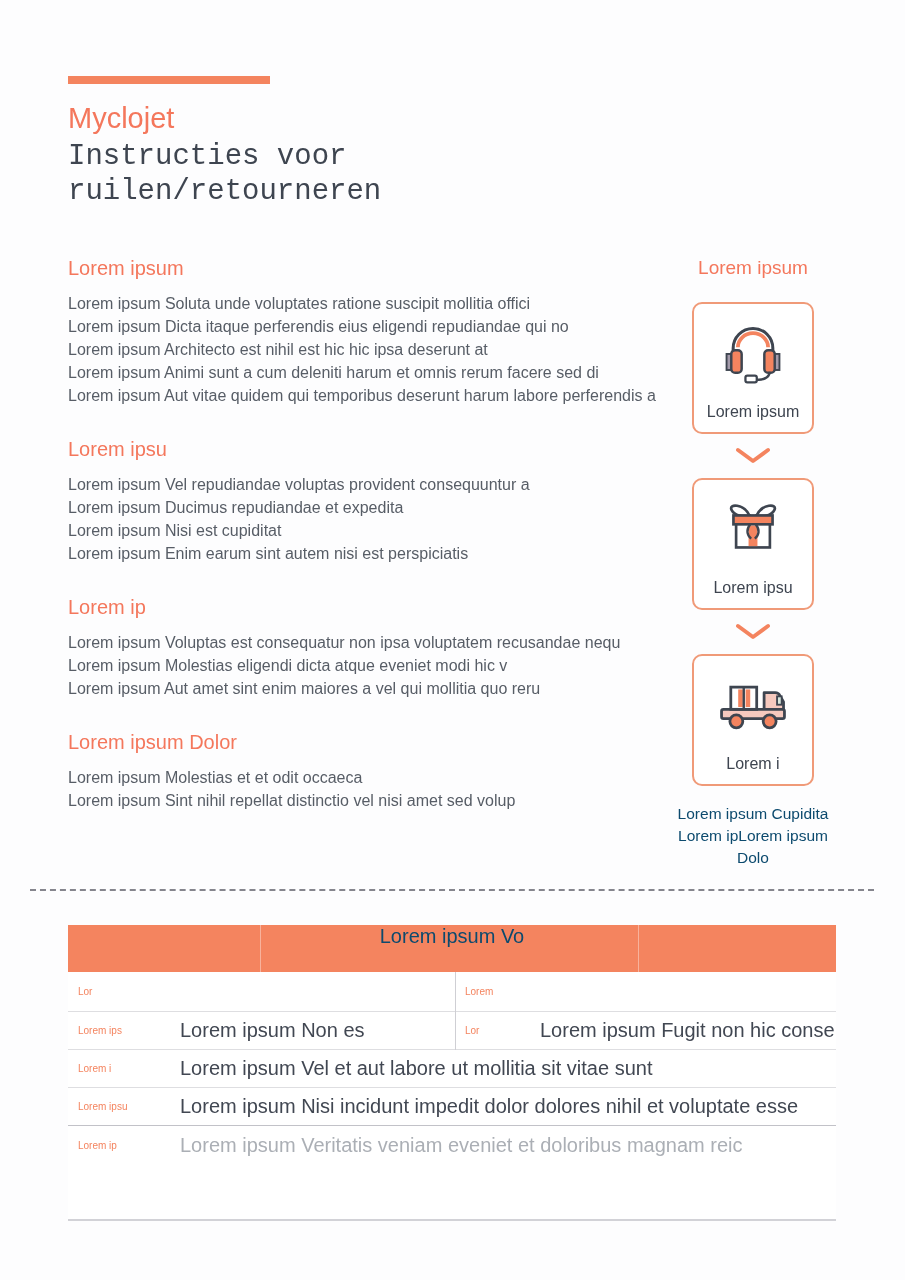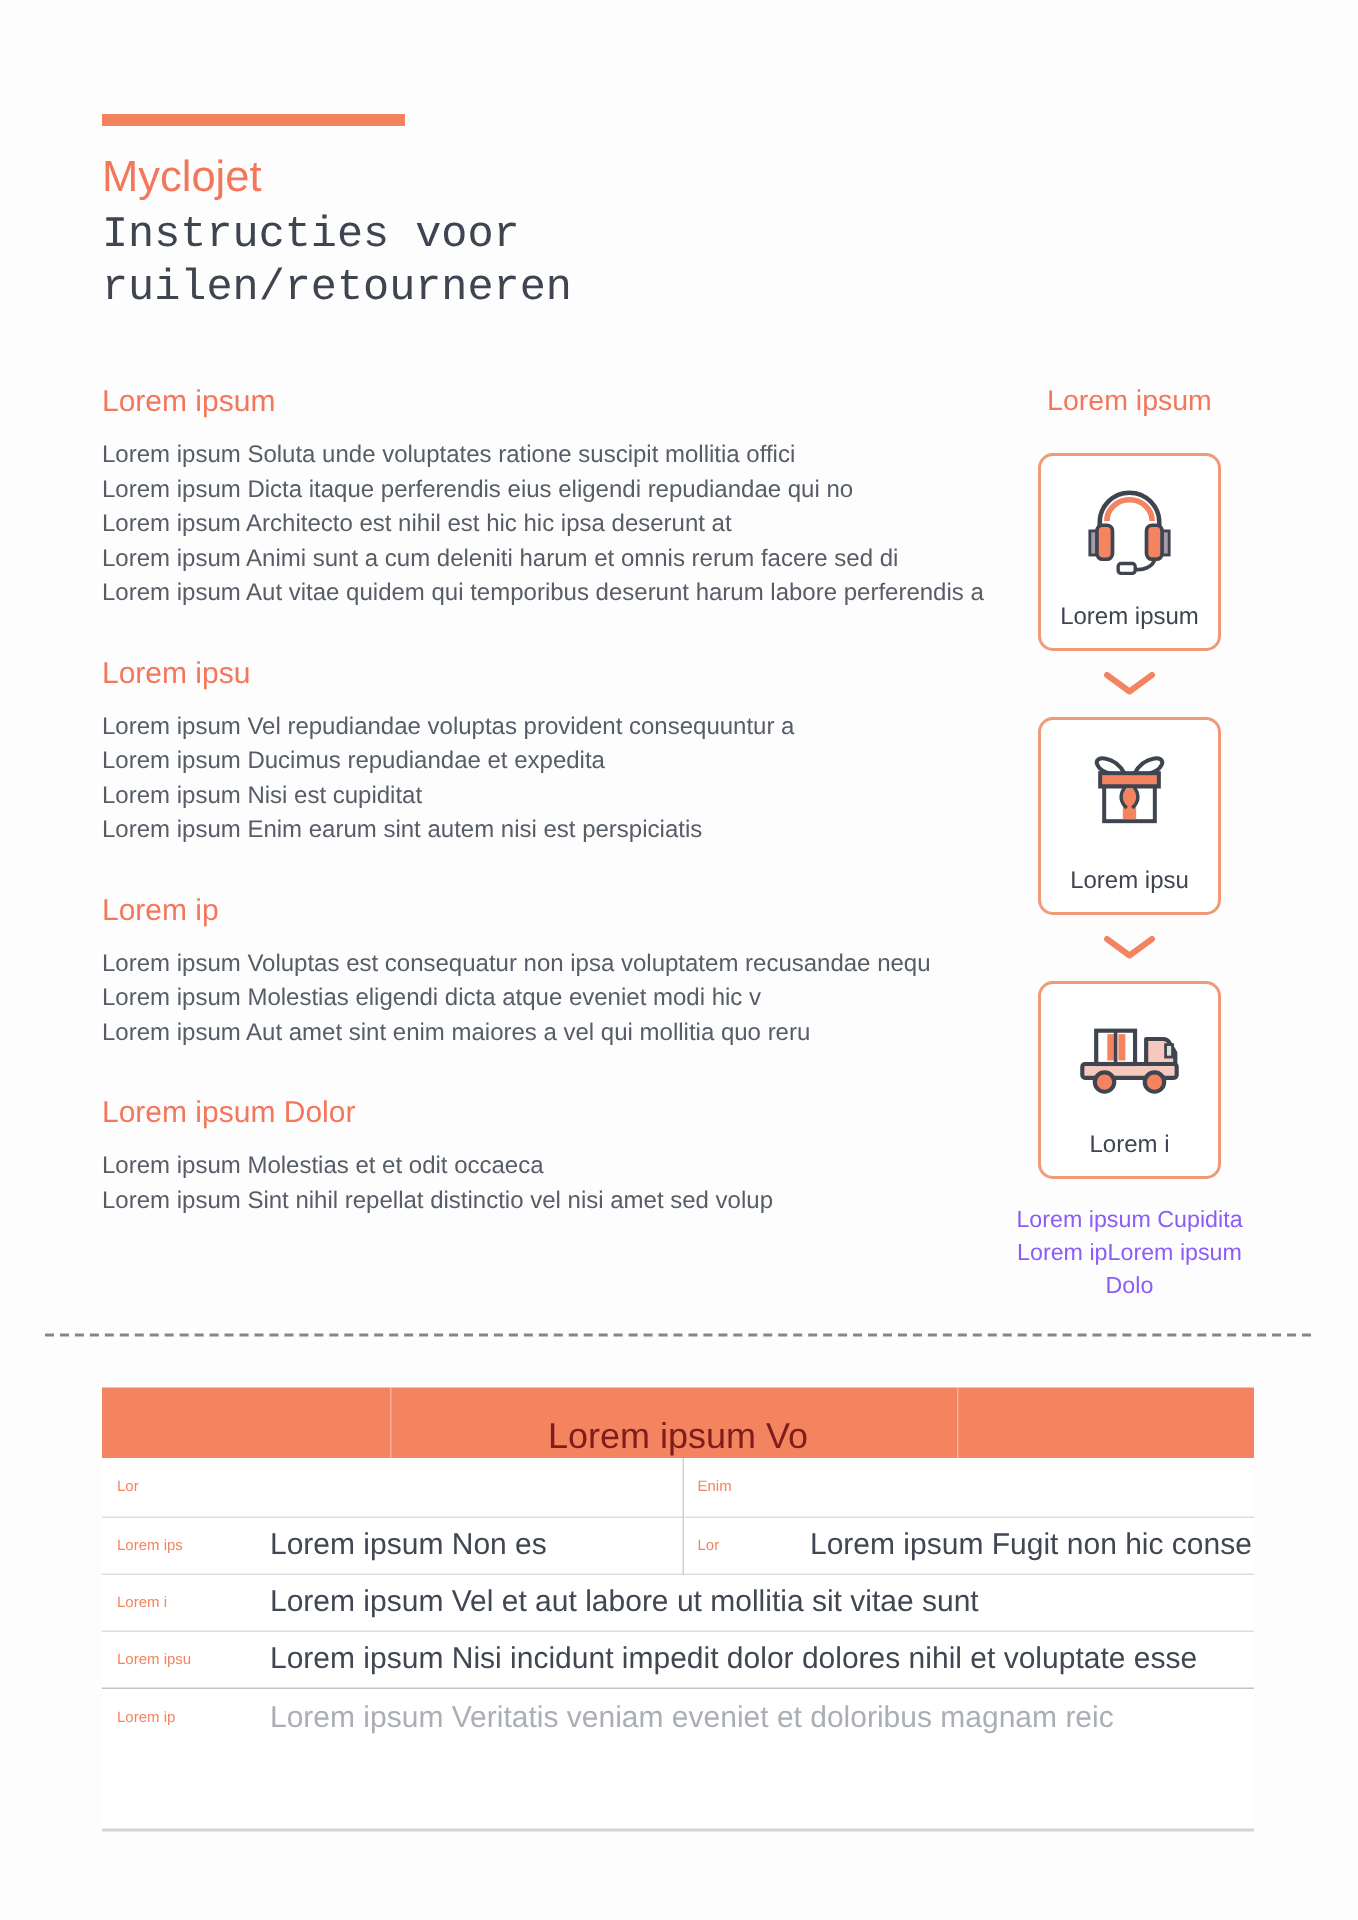--- a/index.html
+++ b/index.html
@@ -24,29 +24,29 @@
   .col-right { position:absolute; left:664px; top:257px; width:178px; text-align:center; }
   .steps-heading { font-size:19px; font-weight:400; color:#F4775C; margin-bottom:23px; }
   .step-card {
     width:122px; height:132px; margin:0 auto; background:#fff;
     border:2px solid #F09A78; border-radius:10px;
     display:flex; flex-direction:column; align-items:center; justify-content:space-between;
     padding:15px 0 11px 0;
   }
   .step-card .card-label { font-size:16px; color:#3E4550; }
   .chevron-wrap { height:18px; margin:13px 0; }
-  .steps-caption { margin-top:17px; font-size:15.5px; line-height:22px; color:#8b5cf6; }
+  .steps-caption { margin-top:17px; font-size:15.5px; line-height:22px; color:#0c4a6e; }
   
   .dashed-divider { position:absolute; left:30px; right:31px; top:889px; border-top:2px dashed #85858D; }
   
   .tbl { position:absolute; left:68px; top:925px; width:768px; height:296px; border-bottom:2px solid #D2D2D7; background:#fff; }
   .tbl-head {
     position:relative; height:47px; background:#F4845F;
-    display:flex; align-items:flex-end; justify-content:center;
-    color:#7f1d1d; font-size:24px;
+    display:flex; align-items:flex-start; justify-content:center;
+    color:#0c4a6e; font-size:20px;
   }
   .tbl-head .seam { position:absolute; top:0; bottom:0; width:1px; background:rgba(255,255,255,0.38); }
   .seam.s1 { left:192px; }
   .seam.s2 { left:570px; }
   .tbl-body { position:relative; }
   .vdiv { position:absolute; left:387px; top:0; height:78px; width:1px; background:#CFCFD4; }
   .row { display:flex; align-items:center; height:38px; border-bottom:1px solid #DEDEE1; }
   .row.r1 { height:40px; }
   .row.darker { border-bottom-color:#C2C2C8; }
   .cell-l { width:387px; flex:none; display:flex; align-items:center; padding-left:10px; }
@@ -178,21 +178,21 @@
     <span>Lorem ipsum Vo</span>
   </div>
   <div class="tbl-body">
     <div class="vdiv"></div>
 
     <div class="row r1">
       <div class="cell-l">
         <span class="lbl">Lor</span>
       </div>
       <div class="cell-r">
-        <span class="lbl">Enim</span>
+        <span class="lbl">Lorem</span>
       </div>
     </div>
 
     <div class="row">
       <div class="cell-l">
         <span class="lbl w-left">Lorem ips</span>
         <span class="val">Lorem ipsum Non es</span>
       </div>
       <div class="cell-r">
         <span class="lbl w-right">Lor</span>

